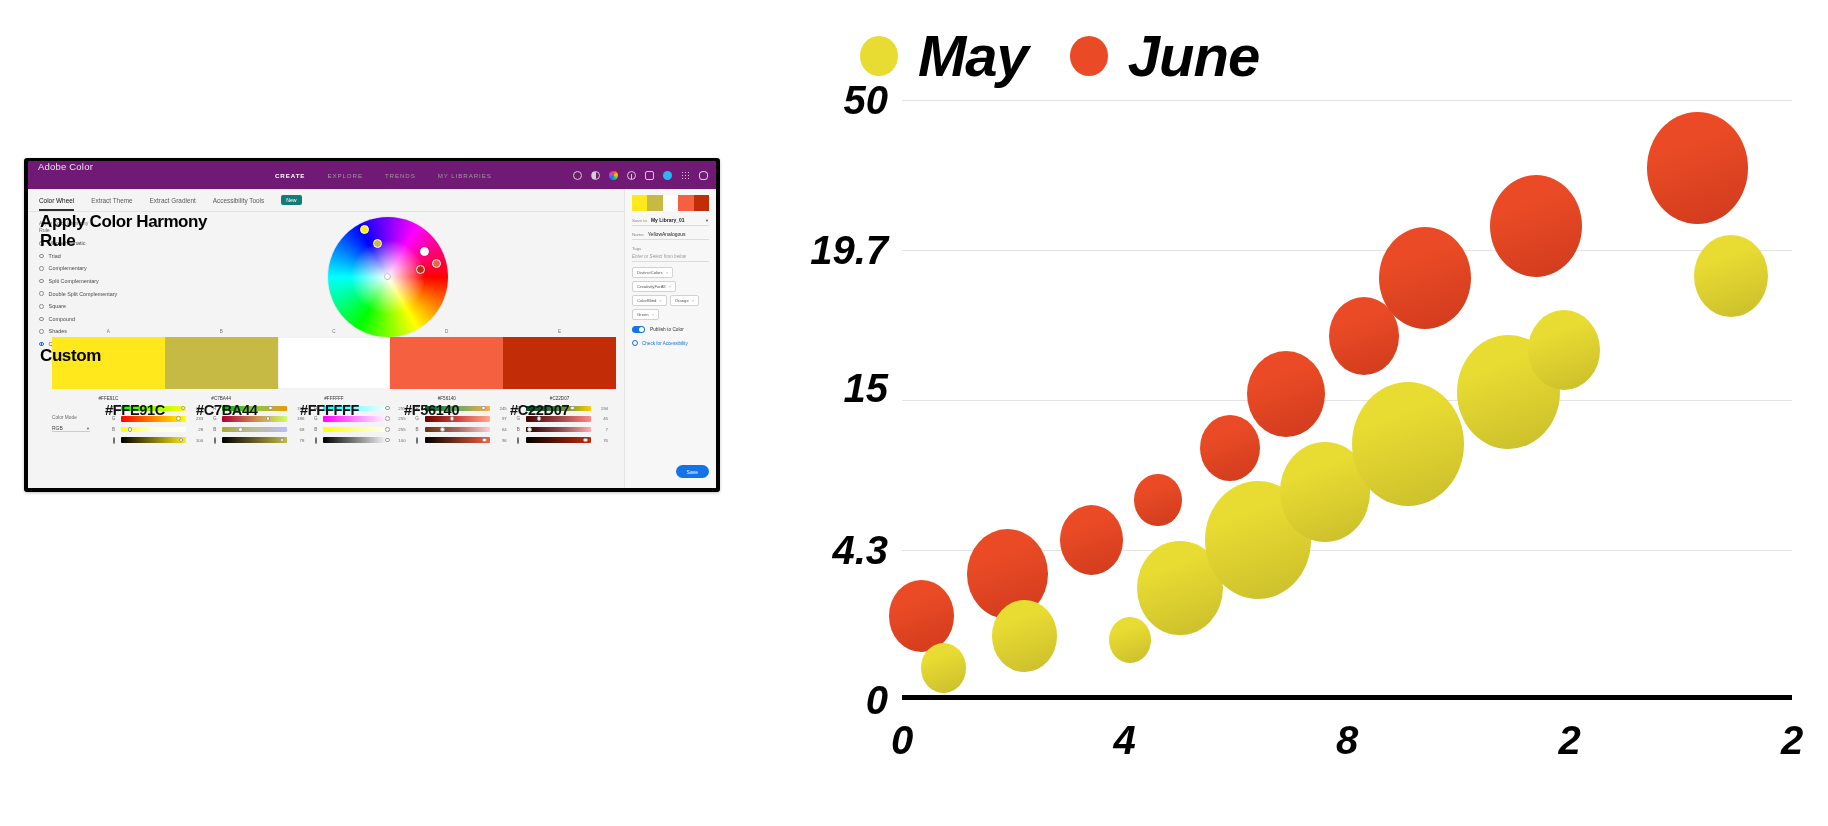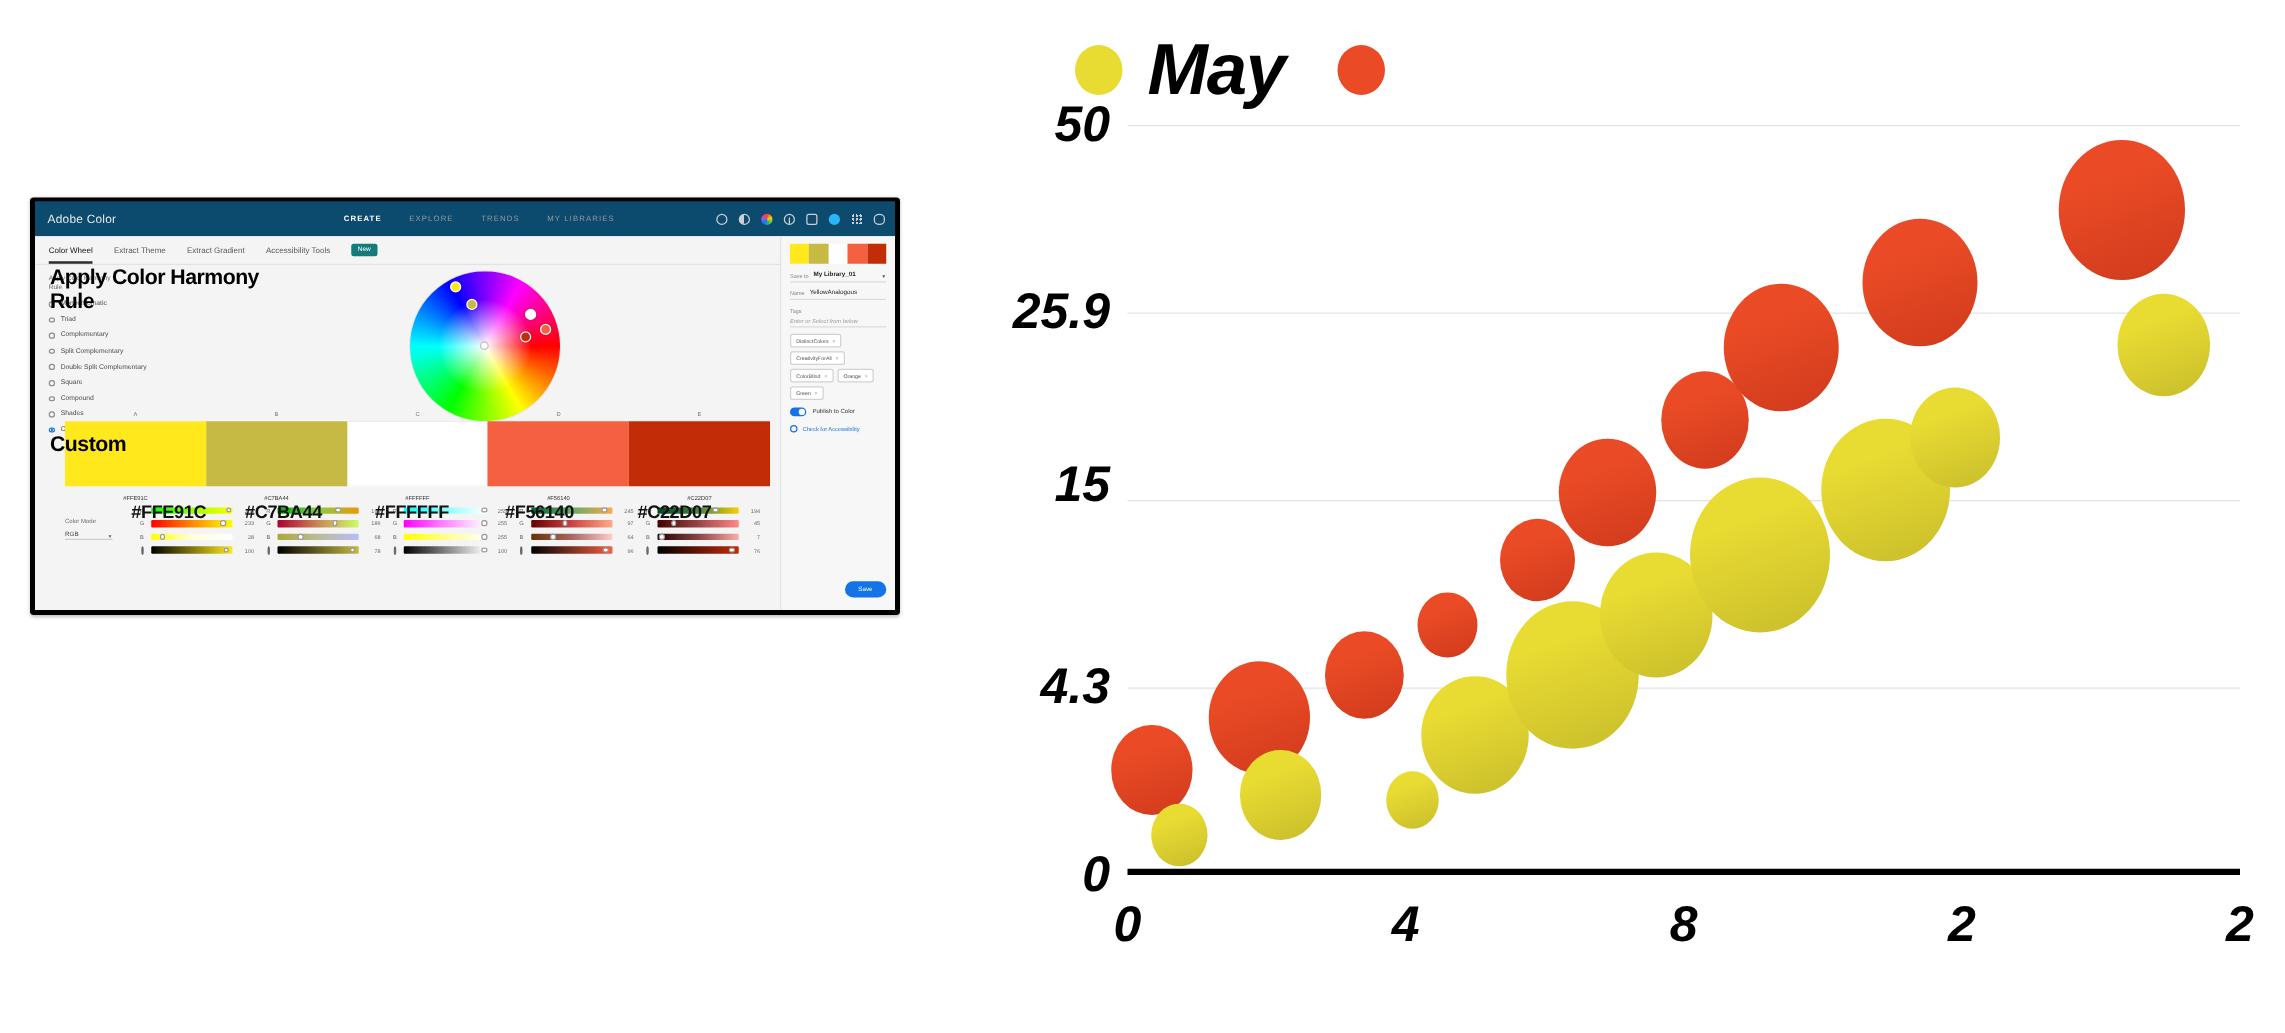--- a/index.html
+++ b/index.html
@@ -14,22 +14,22 @@
 
   
   #adobe-window {
     position: absolute; left: 24px; top: 158px;
     width: 696px; height: 334px;
     background: #000; border-radius: 3px;
     padding: 3px 4px 4px 4px;
     box-shadow: 0 1px 3px rgba(0,0,0,.25);
   }
   #ac-topbar {
-    height: 28px; background: #0c4a6e; color: #fff;
-    display: flex; align-items: center; position: relative;
+    height: 28px; background: #701a75; color: #fff;
+    display: flex; position: relative;
   }
   #ac-brand { font-size: 9.5px; color: #e8e8e8; margin-left: 10px; letter-spacing: .2px; }
   #ac-nav { position: absolute; left: 247px; top: 0; height: 28px; display: flex; align-items: center; gap: 22px; }
   .ac-nav-item { font-size: 6.2px; letter-spacing: .9px; color: #9a9a9a; }
   .ac-nav-item.active { color: #fff; font-weight: bold; }
   #ac-icons { position: absolute; right: 8px; top: 0; height: 28px; display: flex; align-items: center; gap: 9px; }
   .ac-ic { width: 9px; height: 9px; display: block; }
   .ac-ic.ring { border: 1.2px solid #cfcfcf; border-radius: 50%; }
   .ac-ic.half { border: 1.2px solid #cfcfcf; border-radius: 50%; background: linear-gradient(90deg,#cfcfcf 50%, transparent 50%); }
   .ac-ic.cc { border-radius: 50%; background: conic-gradient(#ff3b30,#ffcc00,#34c759,#007aff,#af52de,#ff3b30); }
@@ -494,27 +494,28 @@
     </div>
 
   <div id="chart">
     <div id="legend">
         <div class="legend-item">
           <span class="legend-dot" style="background: rgb(232, 219, 50);"></span>
           <span class="legend-label">May</span>
         </div>
         <div class="legend-item">
           <span class="legend-dot" style="background: rgb(234, 75, 38);"></span>
+          <span class="legend-label">June</span>
         </div>
       </div>
     <div id="ylabs">
         <div class="ylab" style="top: 600px;">0</div>
         <div class="ylab" style="top: 450px;">4.3</div>
         <div class="ylab" style="top: 288px;">15</div>
-        <div class="ylab" style="top: 150px;">25.9</div>
+        <div class="ylab" style="top: 150px;">19.7</div>
         <div class="ylab" style="top: 0px;">50</div>
       </div>
     <div id="xlabs">
         <div class="xlab" style="left: 0px;">0</div>
         <div class="xlab" style="left: 222.5px;">4</div>
         <div class="xlab" style="left: 445px;">8</div>
         <div class="xlab" style="left: 667.5px;">2</div>
         <div class="xlab" style="left: 890px;">2</div>
       </div>
     <div id="plot">

